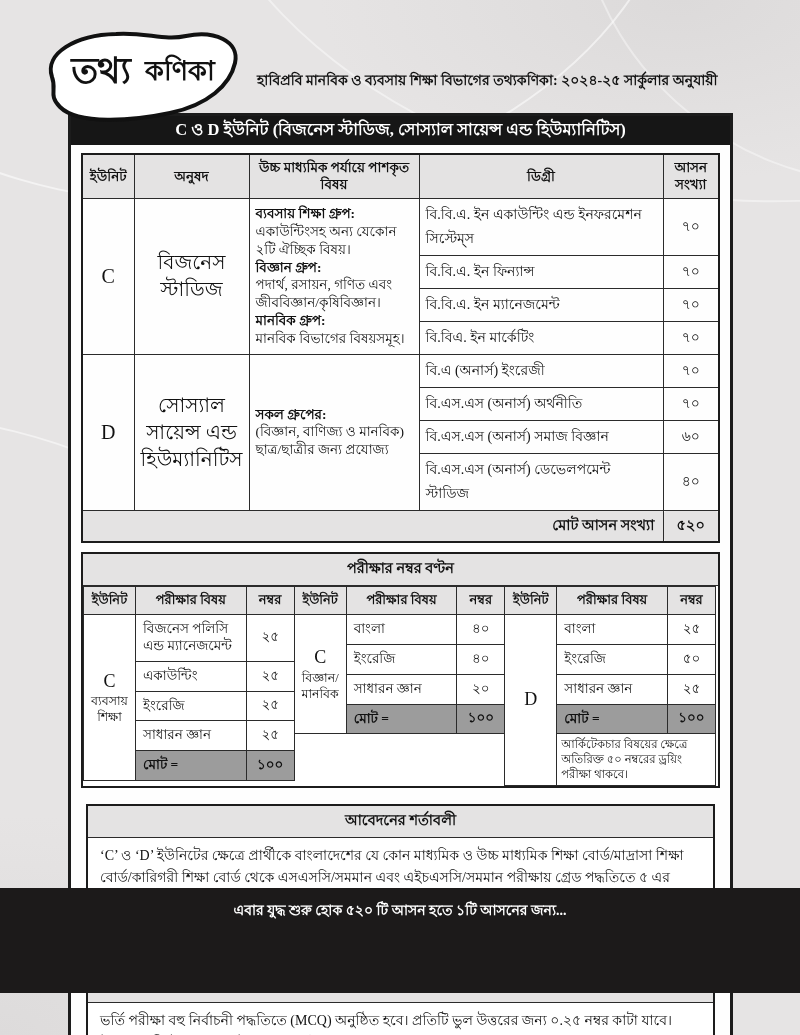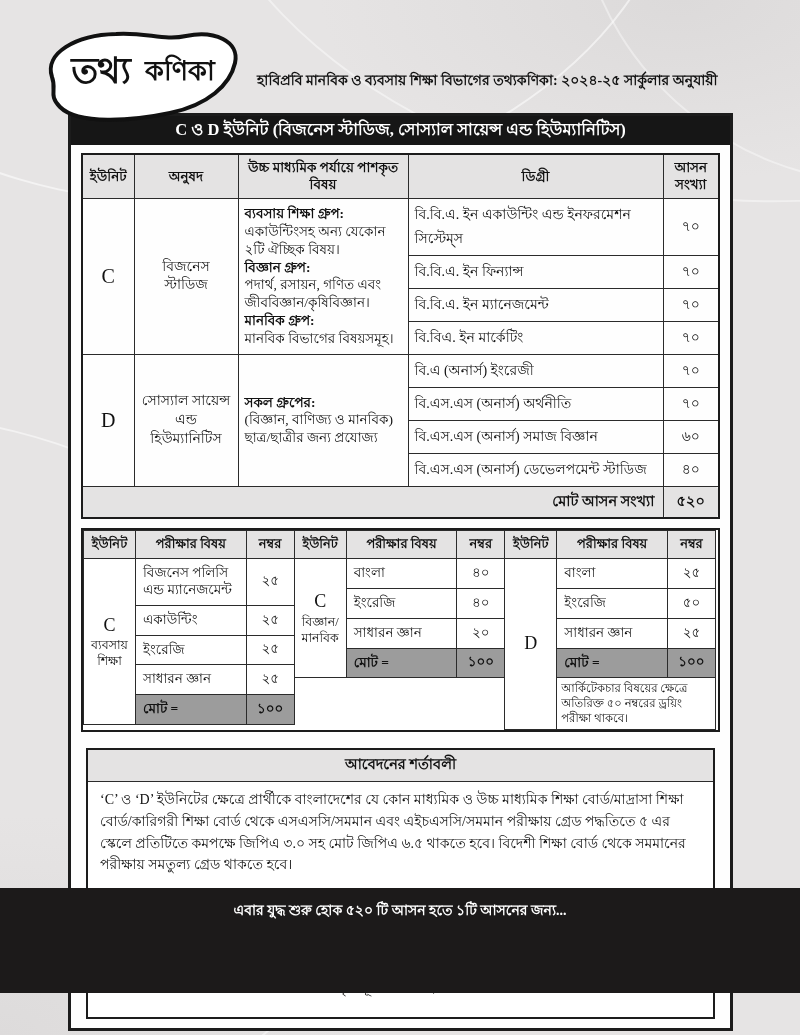--- a/index.html
+++ b/index.html
@@ -69,21 +69,21 @@
   .seats-table th{
     background:var(--header-cell-bg);font-size:13.5px;font-weight:700;
     padding:4px 3px;text-align:center;line-height:1.3;
   }
   .seats-table td{padding:4px 6px;}
   .col-unit{width:52px;text-align:center;}
   .col-faculty{width:104px;text-align:center;}
   .col-subjects{width:170px;}
   .col-seats{width:56px;text-align:center;}
   .unit-letter{font-size:20px;text-align:center;font-family:"Liberation Serif",serif;}
-  .faculty-cell{text-align:center;font-size:14px;line-height:1.35;}
+  .faculty-cell{text-align:center;font-size:20px;line-height:1.35;}
   .subjects-cell{font-size:13.5px;line-height:1.32;padding:5px 6px;}
   .subjects-cell .grp-label{font-weight:700;display:block;}
   .subjects-cell .grp-text{display:block;}
   .degree-cell{font-size:14px;padding-left:9px;}
   .seat-cell{text-align:center;font-size:14px;}
   .total-row td{background:var(--header-cell-bg);font-weight:700;padding:3px 8px;}
   .total-label{text-align:right;font-size:14.5px;}
   .total-value{text-align:center;font-size:14.5px;border-radius:6px;}
 
   
@@ -205,20 +205,21 @@
         <td class="seat-cell">৪০</td>
       </tr>
       <tr class="total-row">
         <td class="total-label" colspan="4">মোট আসন সংখ্যা</td>
         <td class="total-value">৫২০</td>
       </tr>
     </tbody>
   </table>
 
   <div class="marks-box">
+    <div class="marks-title">পরীক্ষার নম্বর বণ্টন</div>
     <div class="marks-groups">
 
       <table>
         <thead>
           <tr>
             <th class="mk-unit">ইউনিট</th>
             <th>পরীক্ষার বিষয়</th>
             <th class="mk-marks">নম্বর</th>
           </tr>
         </thead>

